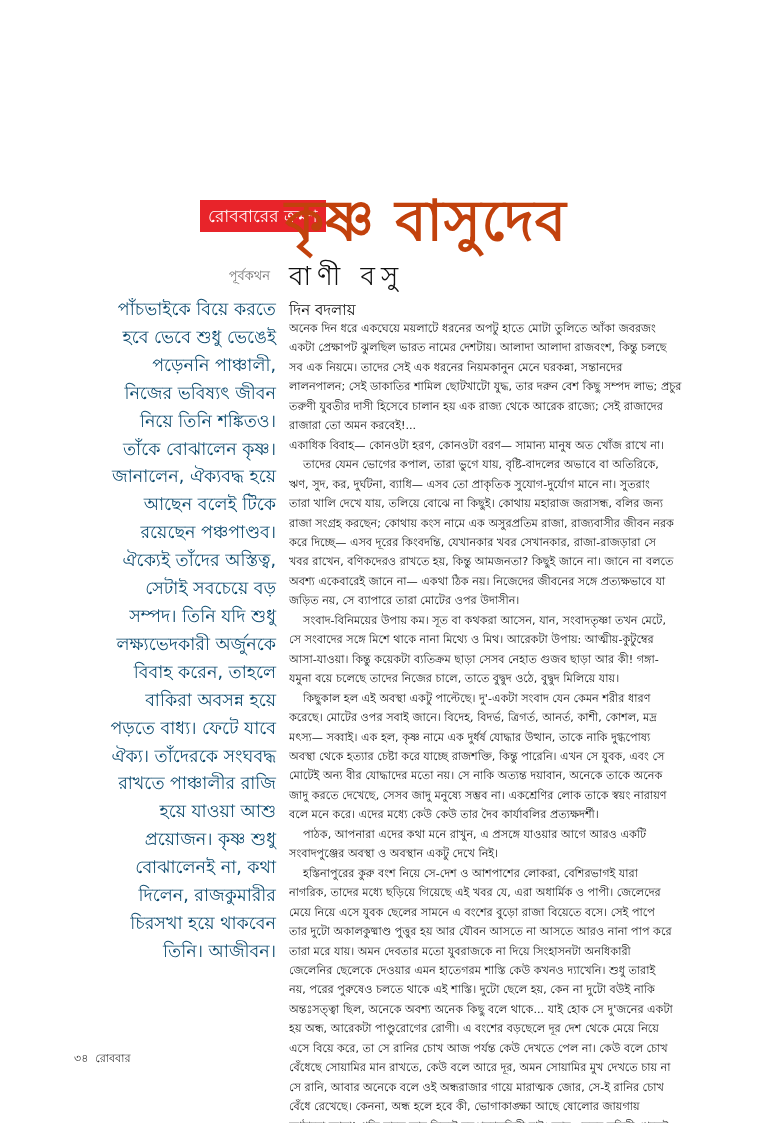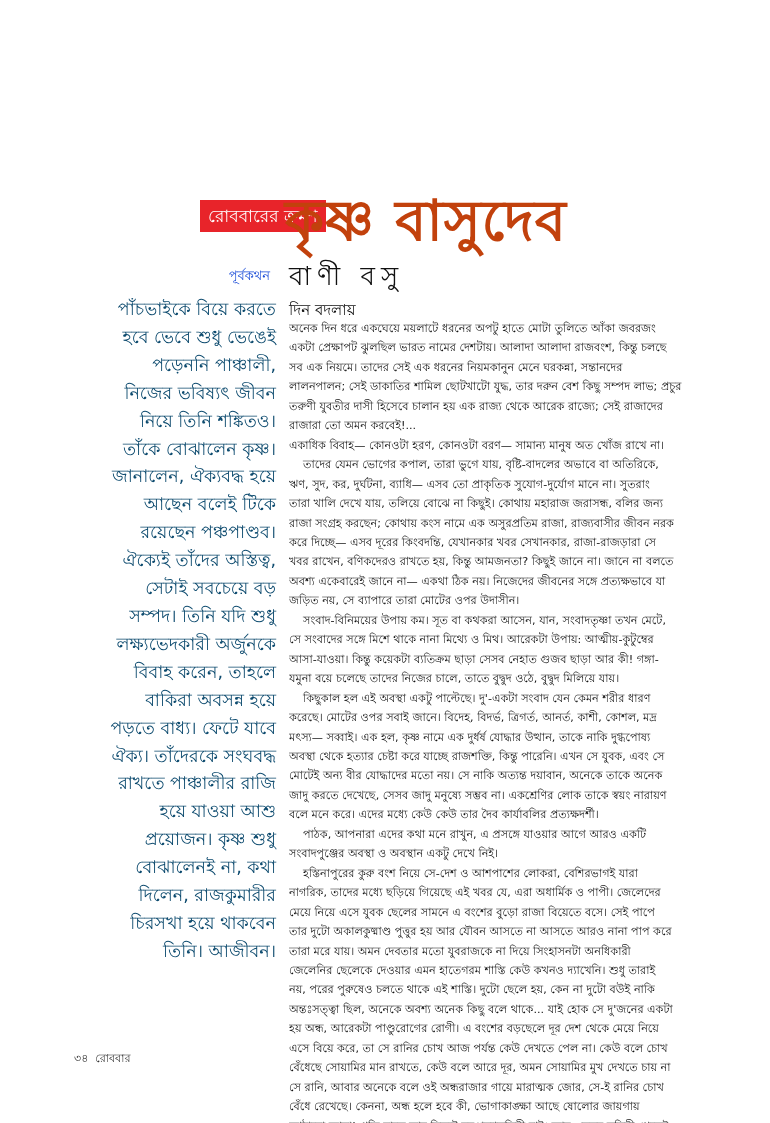--- a/index.html
+++ b/index.html
@@ -15,21 +15,21 @@
     margin-left: 47px;
   }
   .title {
     position: absolute; left: 285px; top: 180px;
     font-family: "DejaVu Serif", serif; font-weight: bold;
     font-size: 56px; line-height: 80px; color: #c2410c; letter-spacing: 1px;
     white-space: nowrap;
   }
   .prev-label {
     position: absolute; left: 200px; top: 266px; width: 70px;
-    text-align: right; font-size: 13px; color: #1d4ed8; white-space: nowrap; font-family: Liberation Serif, serif;
+    text-align: right; font-size: 13px; color: #737373; white-space: nowrap; font-family: Liberation Serif, serif;
   }
   .author {
     position: absolute; left: 289px; top: 256px;
     font-size: 26px; letter-spacing: 6px; color: #111; white-space: nowrap;
   }
   .section-head {
     position: absolute; left: 289px; top: 298px;
     font-size: 15px; color: #111; white-space: nowrap;
   }
   .pull {

